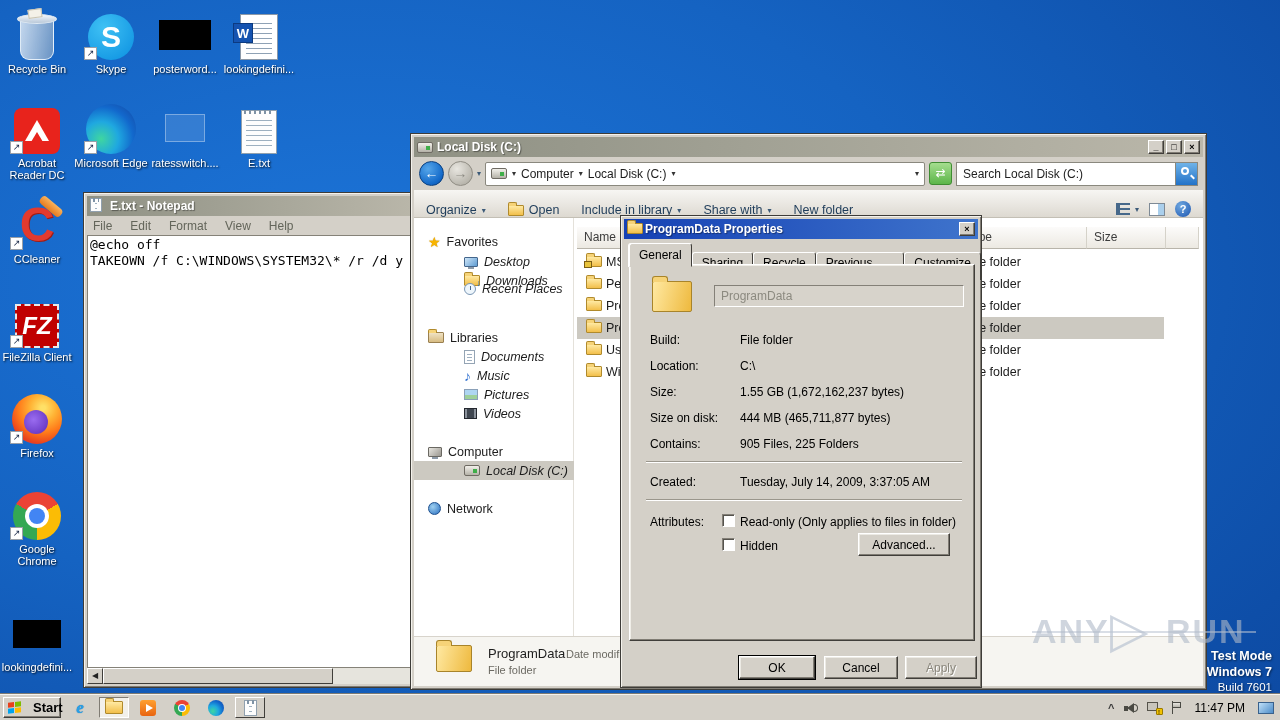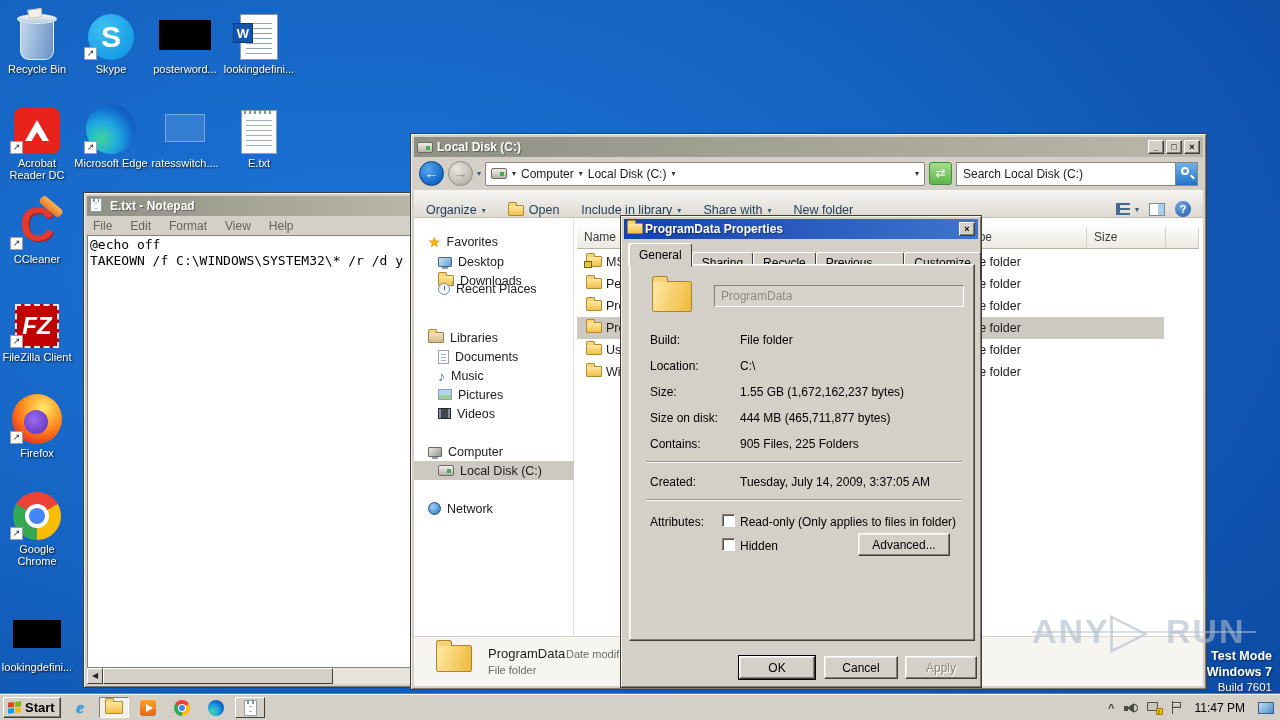--- a/index.html
+++ b/index.html
@@ -102,21 +102,21 @@
   #explorer .toolbar { position:absolute; left:3px; right:3px; top:56px; height:28px; background:linear-gradient(#f7f6f3,#ddd9d1); border-bottom:1px solid #c3bfb5; display:flex; align-items:flex-end; padding:0 12px; gap:22px; font-size:12.5px; color:#1e3c5a; }
   .tbitem { display:flex; align-items:center; gap:5px; white-space:nowrap; }
   .caret { font-size:8px; color:#3c5a78; }
   #explorer .tb-right { margin-left:auto; display:flex; align-items:center; gap:10px; }
   .viewsic { width:14px; height:12px; background:repeating-linear-gradient(to bottom, #46688a 0 2px, transparent 2px 5px); border-left:4px solid #46688a; }
   .prevpane { width:16px; height:13px; border:1px solid #7e8a96; background:linear-gradient(90deg,#fff 60%, #aacfec 60%); }
   .helpic { width:16px; height:16px; border-radius:50%; background:radial-gradient(circle at 35% 30%, #6fa8e0, #1c55b0); color:#fff; font-size:11px; font-weight:bold; text-align:center; line-height:16px; }
   #explorer .content { position:absolute; left:3px; right:3px; top:84px; bottom:53px; background:#fff; }
   #explorer .navpane { position:absolute; left:0; top:0; bottom:0; width:160px; border-right:1px solid #e4e1da; font-size:12.5px; color:#1c1c1c; }
   .nitem { position:absolute; left:0; width:160px; height:19px; display:flex; align-items:center; gap:6px; padding-left:14px; }
-  .nitem.child { padding-left:24px; }
+  .nitem.child { padding-left:50px;font-style:italic; }
   .nitem.sel { background:#ccc9c1; }
   .listhead { position:absolute; top:9px; height:22px; background:linear-gradient(#fcfbfa,#ece9e2); border-right:1px solid #d5d2c9; border-bottom:1px solid #b8b4aa; font-size:12px; color:#3c3c3c; padding:3px 0 0 7px; }
   .lrow { position:absolute; left:163px; width:587px; height:22px; display:flex; align-items:center; font-size:12.5px; color:#1c1c1c; }
   .lrow.sel { background:#ccc9c1; }
   .lrow .nm { position:absolute; left:29px; white-space:nowrap; }
   .lrow .tp { position:absolute; left:389px; white-space:nowrap; }
   .lrow .fic { position:absolute; left:9px; top:5px; }
   #explorer .details { position:absolute; left:3px; right:3px; bottom:3px; height:50px; background:#f6f5f1; border-top:1px solid #d8d4cc; }
   .folder-big { position:relative; width:36px; height:27px; background:linear-gradient(105deg,#ffe9a2,#eeb93e); border:1px solid #a8842a; border-radius:2px; }
   .folder-big::before { content:""; position:absolute; top:-6px; left:-1px; width:14px; height:5px; background:#f6d378; border:1px solid #a8842a; border-bottom:none; border-radius:3px 3px 0 0; }
@@ -140,21 +140,21 @@
   #watermark { left:1032px; top:598px; width:224px; height:68px; z-index:30; color:rgba(175,185,200,.6); }
   #watermark .line { position:absolute; left:0; right:0; top:33px; height:2px; background:rgba(185,195,210,.55); }
   #watermark .wtxt { position:absolute; top:14px; font-size:34px; font-weight:bold; letter-spacing:2px; }
   #watermark .play { position:absolute; top:0; left:78px; font-size:50px; line-height:64px; color:rgba(185,195,210,.7); }
   #testmode { right:8px; top:648px; text-align:right; color:#fff; z-index:2; text-shadow:1px 1px 2px rgba(0,0,0,.5); }
   #testmode .b { font-weight:bold; font-size:12.5px; line-height:16px; }
   #testmode .n { font-size:11.5px; line-height:15px; }
 
   
   #taskbar { left:0; bottom:0; width:1280px; height:26px; background:#d4d0c8; border-top:1px solid #f5f3ee; box-shadow:0 -1px 0 #7e7b73; z-index:40; display:flex; align-items:center; }
-  #startbtn { margin-left:3px; width:58px; height:21px; background:#d4d0c8; border:1px solid; border-color:#fff #403e3a #403e3a #fff; box-shadow:inset -1px -1px 0 #807c74; display:flex; align-items:center; gap:4px; padding-left:4px; }
+  #startbtn { margin-left:3px; width:58px; height:21px; background:#d4d0c8; border:1px solid; border-color:#fff #403e3a #403e3a #fff; box-shadow:inset -1px -1px 0 #807c74; display:flex; align-items:center; gap:12px; padding-left:4px; }
   #startbtn .flag { width:13px; height:12px; display:grid; grid-template-columns:6px 6px; grid-template-rows:5px 5px; gap:1px; transform:skewY(-6deg); }
   #startbtn .flag i { display:block; }
   #startbtn span.lbl { font-weight:bold; font-size:13px; color:#000; }
   .qlbox { width:30px; height:21px; display:flex; align-items:center; justify-content:center; margin-left:4px; }
   .qlbox.pressed { background:#f2f0ea; border:1px solid; border-color:#807c74 #fff #fff #807c74; }
   .qlbox.raised { background:#d4d0c8; border:1px solid; border-color:#fff #403e3a #403e3a #fff; }
   .ie-e { font-family:"Liberation Serif",serif; font-style:italic; font-weight:bold; font-size:17px; color:#28a0e8; text-shadow:0 0 1px #1468a8; }
   .media { width:16px; height:16px; border-radius:3px; background:linear-gradient(#ffa030,#e86410); position:relative; }
   .media::after { content:""; position:absolute; left:6px; top:4px; border-left:7px solid #fff; border-top:4px solid transparent; border-bottom:4px solid transparent; }
   .tray { margin-left:auto; display:flex; align-items:center; gap:9px; padding-right:6px; height:21px; }

